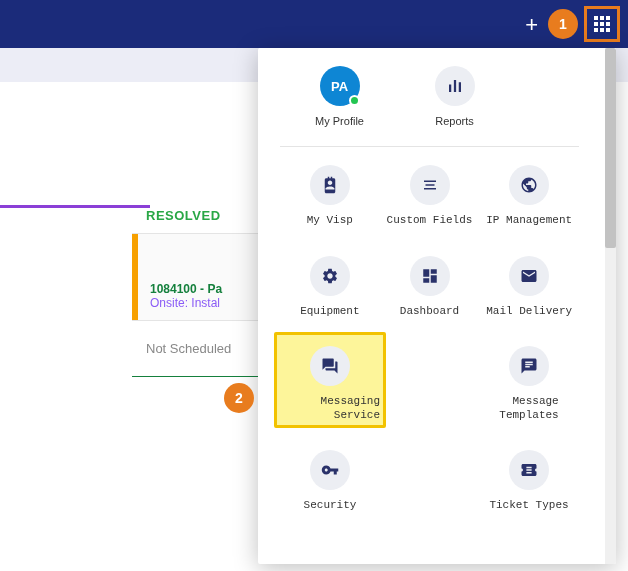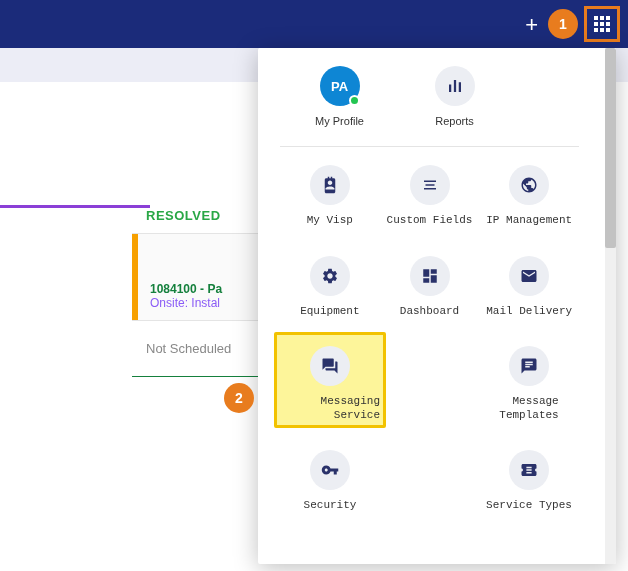--- a/index.html
+++ b/index.html
@@ -204,18 +204,18 @@
             </svg>
         </div>
         <div class="menu-label">Security</div>
       </div>
       <div class="grid-item">
         <div class="icon-circle">
           <svg viewBox="0 0 24 24">
               <path d="M20 12c0-1.1.9-2 2-2V6c0-1.1-.9-2-2-2H4c-1.1 0-2 .9-2 2v4c1.1 0 2 .9 2 2s-.9 2-2 2v4c0 1.1.9 2 2 2h16c1.1 0 2-.9 2-2v-4c-1.1 0-2-.9-2-2zm-4.5 4.5h-7v-2h7zm0-3.5h-7v-2h7zm0-3.5h-7v-2h7z"></path>
             </svg>
         </div>
-        <div class="menu-label">Service Types</div>
+        <div class="menu-label">Ticket Types</div>
       </div>
     </div>
 
   </div>
 </div>
 
 </body></html>

